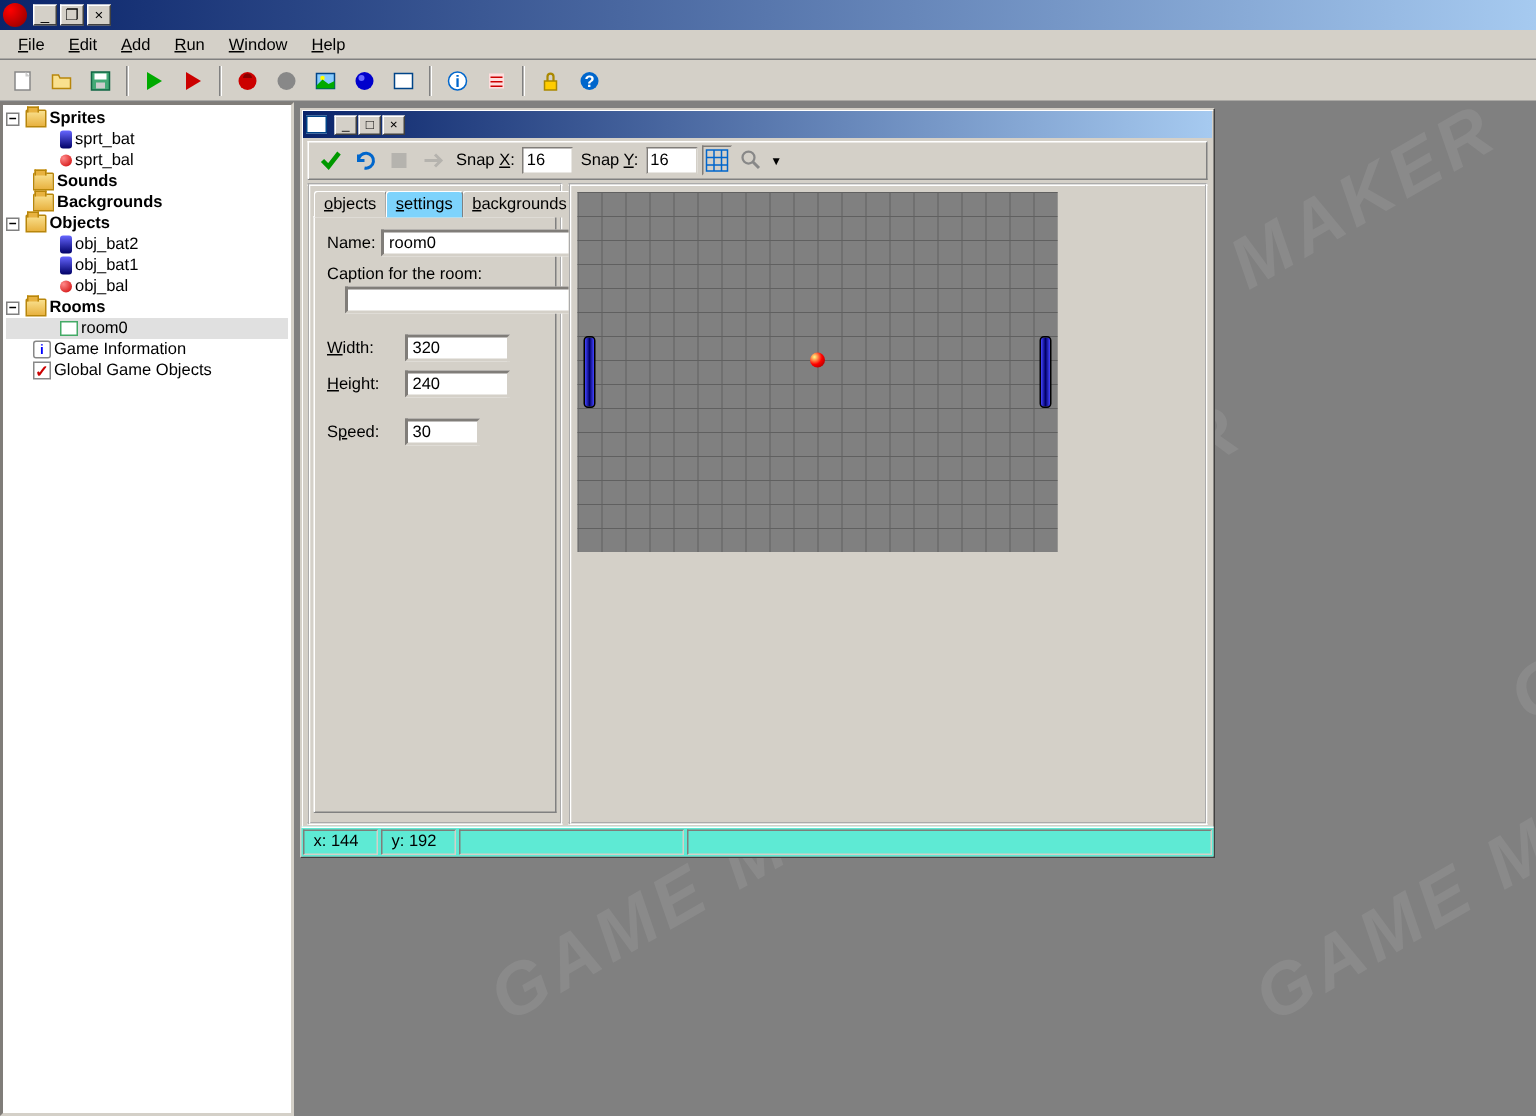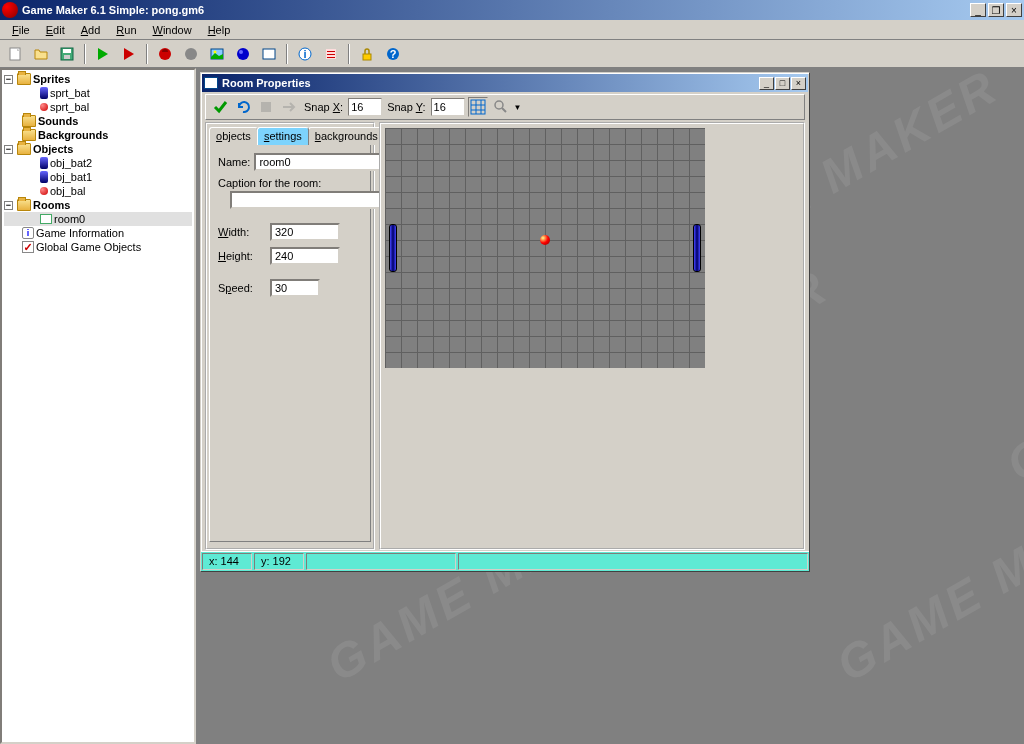--- a/index.html
+++ b/index.html
@@ -72,21 +72,20 @@
 
 .statusbar { position: absolute; bottom: 0; left: 0; right: 0; height: 20px; background: #5eead4; border-top: 1px solid #fff; display: flex; }
 .status-cell { border: 1px inset #d4d0c8; padding: 1px 6px; margin: 1px; min-width: 50px; }
 .status-cell.wide { flex: 1; }
 </style>
 </head>
 <body>
 
 <div class="titlebar">
   <div class="app-icon"></div>
-  <div class="title-text">Game Maker 6.1 Simple: pong.gm6</div>
   <div class="win-btns">
     <div class="win-btn">_</div>
     <div class="win-btn">❐</div>
     <div class="win-btn">×</div>
   </div>
 </div>
 
 <div class="menubar">
   <div class="menu-item"><span class="ul">F</span><span>ile</span></div>
   <div class="menu-item"><span class="ul">E</span>dit</div>
@@ -250,21 +249,20 @@
       <div class="watermark-text" style="top:80px; left:450px">GAME MAKER</div>
       <div class="watermark-text" style="top:280px; left:280px">GAME MAKER</div>
       <div class="watermark-text" style="top:480px; left:110px">GAME MAKER</div>
       <div class="watermark-text" style="top:480px; left:620px">GAME MAKER</div>
       <div class="watermark-text" style="top:280px; left:790px">GAME MAKER</div>
     </div>
 
     <div class="room-window">
       <div class="room-titlebar">
         <div class="icon"></div>
-        <div class="title">Room Properties</div>
         <div class="win-btn">_</div>
         <div class="win-btn">□</div>
         <div class="win-btn">×</div>
       </div>
 
       <div class="room-toolbar">
         <div class="room-tb-btn">
             <svg width="16" height="16">
               <path d="M3 8 L7 12 L14 3" stroke="#090" stroke-width="3" fill="none"></path>
             </svg>

